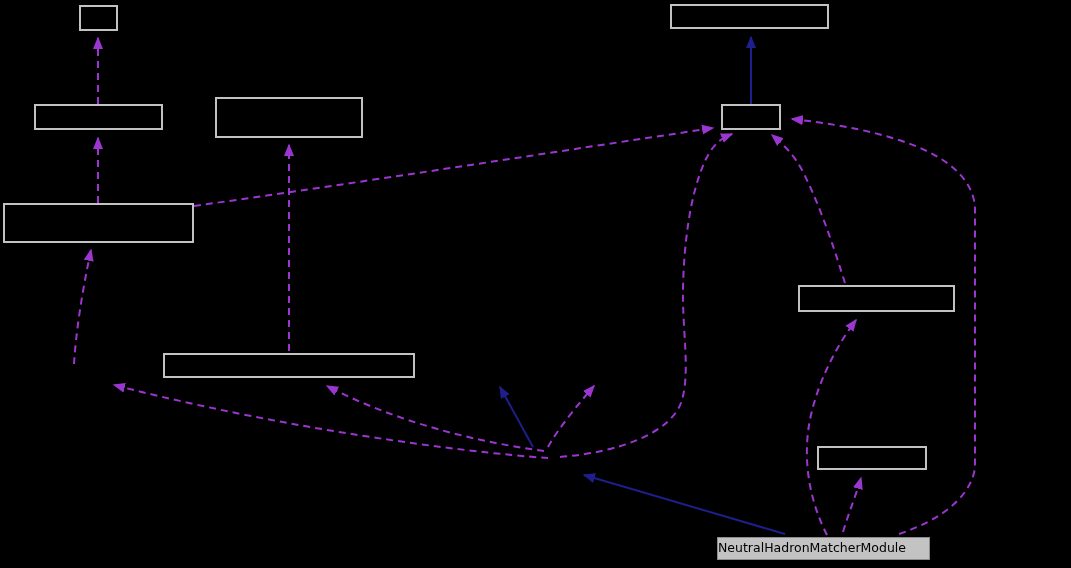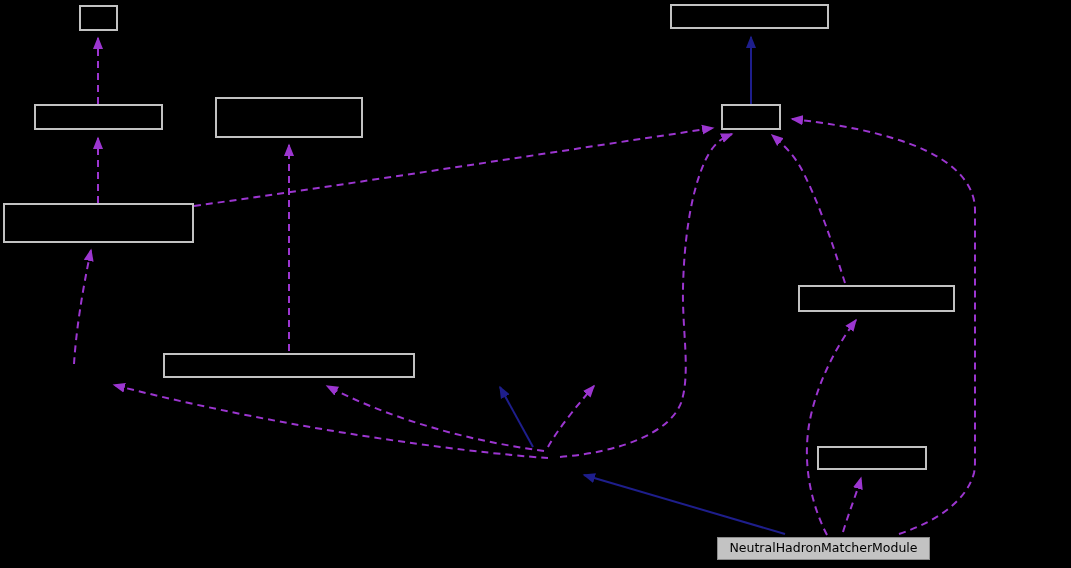--- a/index.html
+++ b/index.html
@@ -41,21 +41,20 @@
     border: 2px solid var(--c-node_border, #c2c2c2);
   }
   .node-current {
     position: absolute;
     box-sizing: border-box;
     background: var(--c-current_node_fill, #c3c3c3);
     border: 1.5px solid var(--c-current_node_border, #8c8c8c);
     color: var(--c-current_node_text, #000000);
     font-size: 12.5px;
     line-height: 19px;
-    text-align: center;
     white-space: nowrap;
   }
 </style>
 </head>
 <body>
 
 <div class="canvas">
 
   <svg class="edge-layer" viewBox="0 0 1071 568" xmlns="http://www.w3.org/2000/svg">
     <defs>

